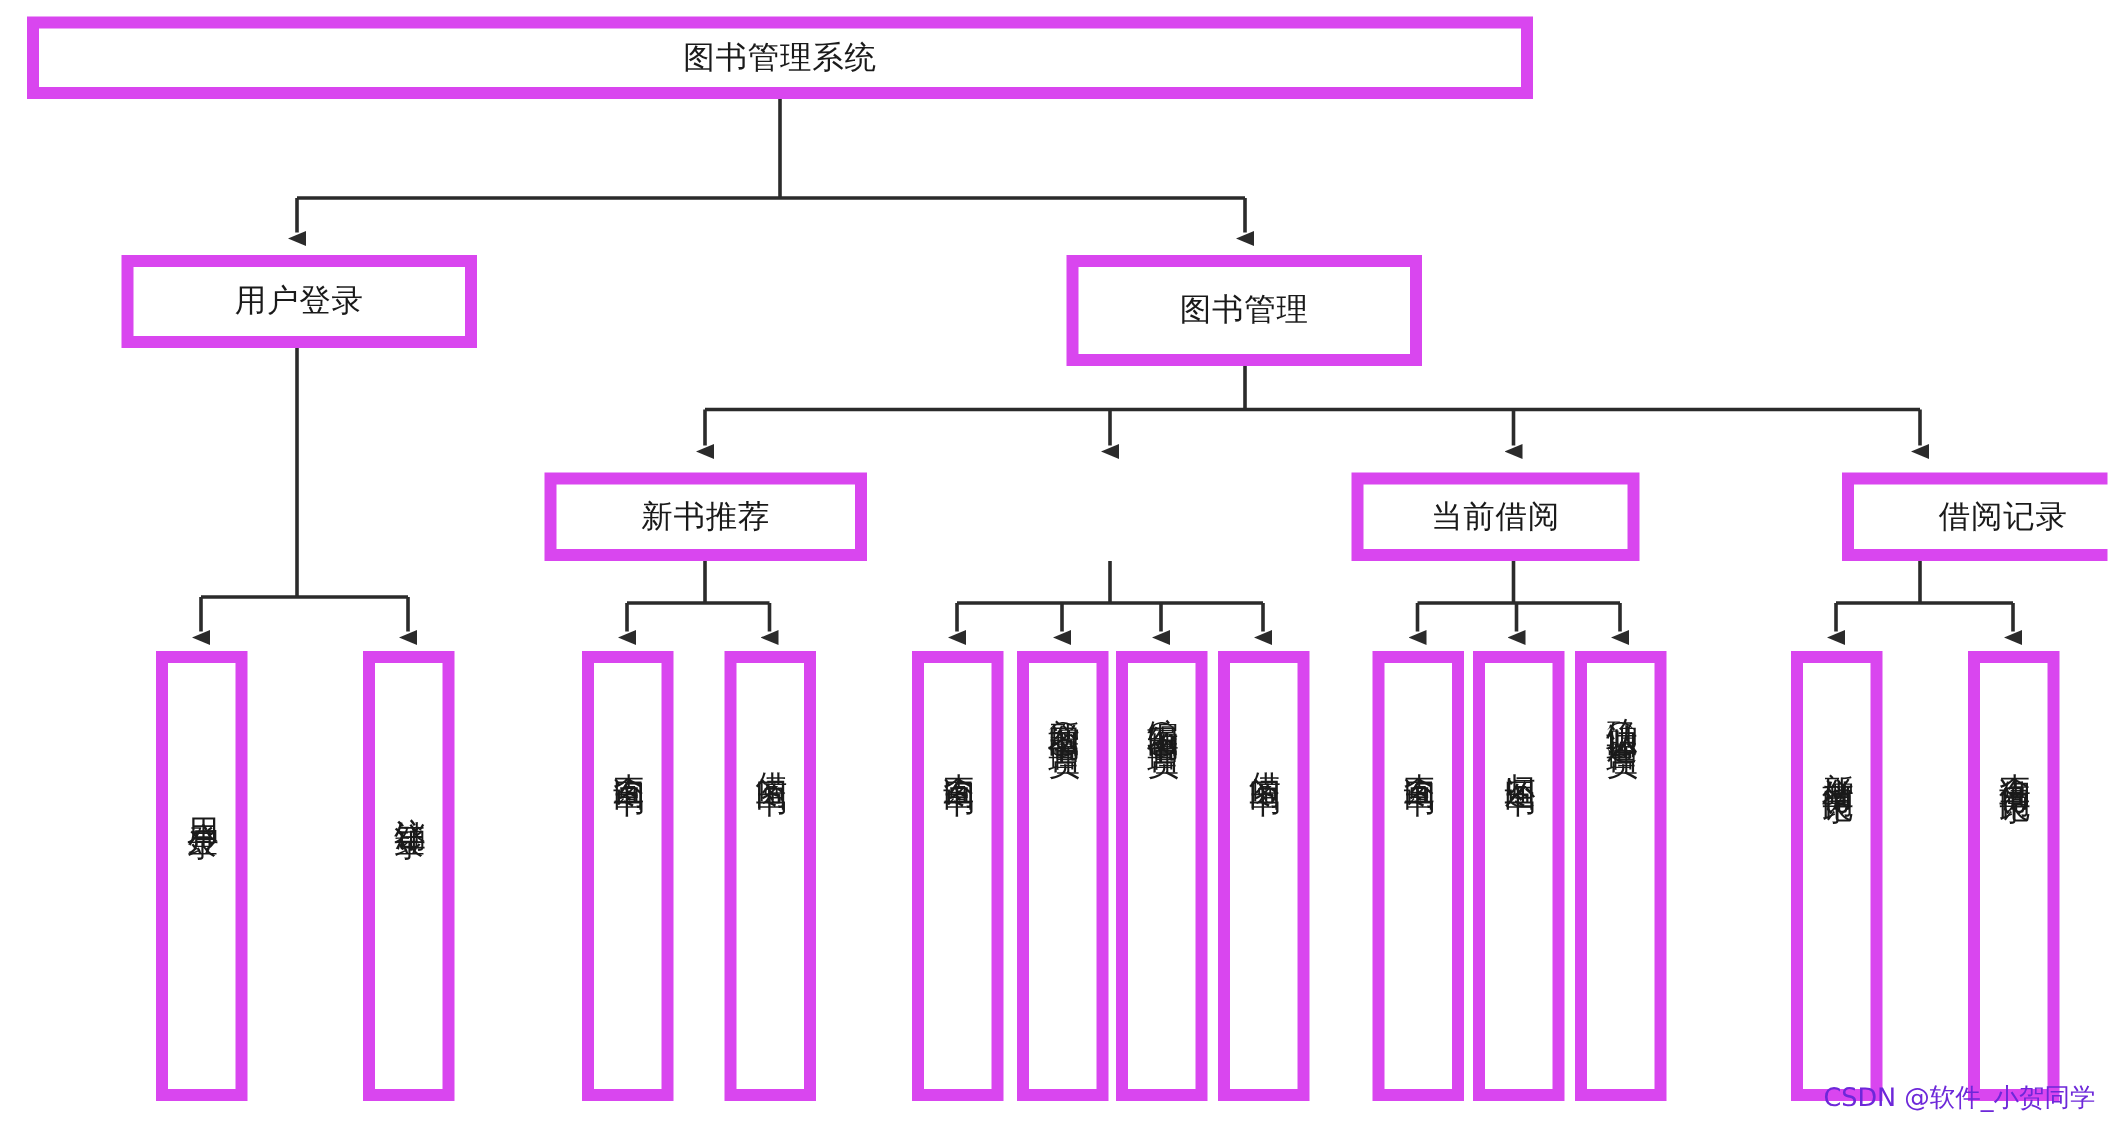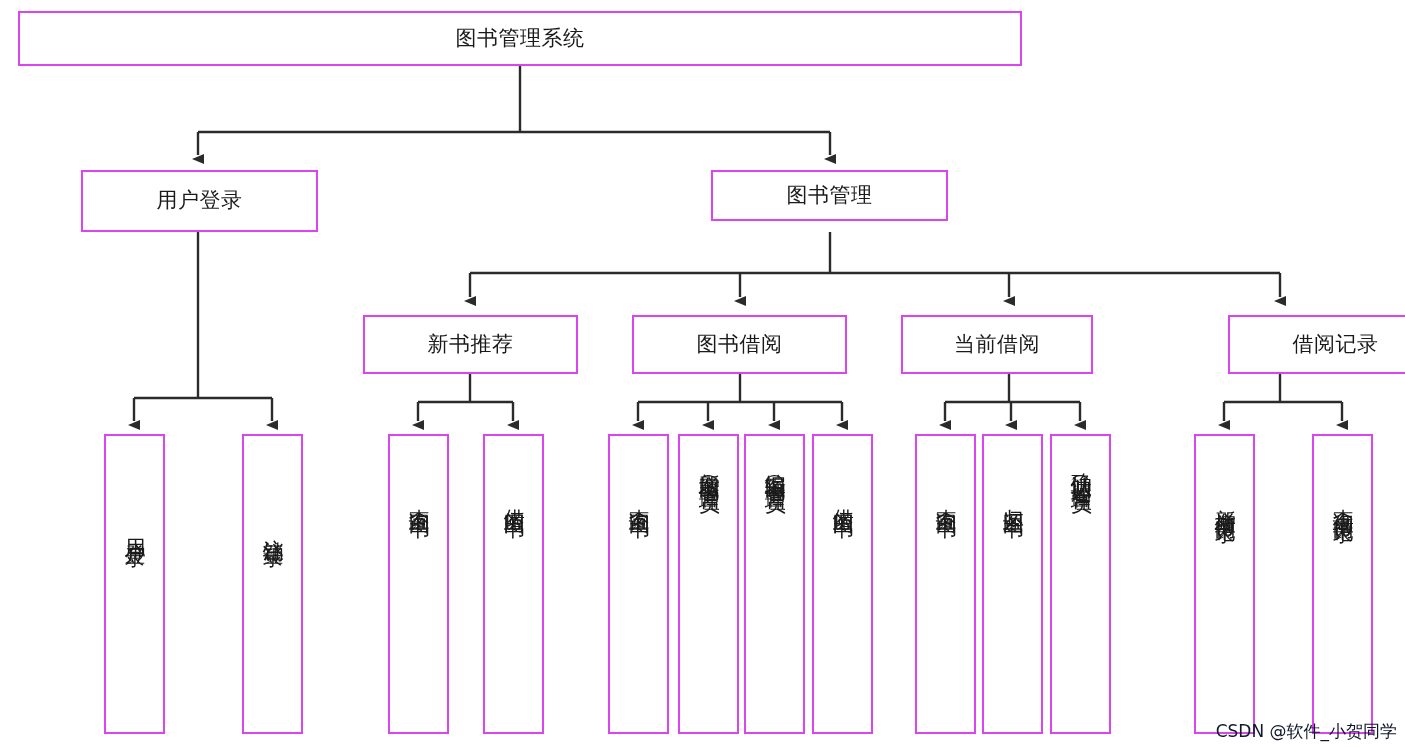--- a/index.html
+++ b/index.html
@@ -23,21 +23,21 @@
     position: absolute;
     left: 0;
     top: 0;
     width: 1405px;
     height: 747px;
   }
   .node {
     position: absolute;
     box-sizing: border-box;
     background: #ffffff;
-    border: 2px solid #d946ef;
+    border: 8px solid #d946ef;
     display: flex;
     align-items: center;
     justify-content: center;
     z-index: 2;
   }
   .node .label {
     color: #1a1a1a;
     letter-spacing: 0.5px;
     white-space: nowrap;
   }
@@ -64,21 +64,21 @@
     padding-top: 42px;
   }
   .node.vertical.topish .label {
     padding-top: 6px;
   }
   #watermark {
     position: absolute;
     right: 8px;
     bottom: 4px;
     font-size: 17px;
-    color: #0f172a;
+    color: #6d28d9;
     z-index: 3;
     white-space: nowrap;
   }
 </style>
 </head>
 <body>
 
 <div id="diagram-root">
 
   <svg id="edges" viewBox="0 0 1405 747" xmlns="http://www.w3.org/2000/svg">
@@ -136,30 +136,27 @@
     </g>
   </svg>
 
   <div class="node horizontal" style="left:18px; top:11px; width:1004px; height:55px;">
     <span class="label">图书管理系统</span>
   </div>
 
   <div class="node horizontal" style="left:81px; top:170px; width:237px; height:62px;">
     <span class="label">用户登录</span>
   </div>
-  <div class="node horizontal" style="left:711px; top:170px; width:237px; height:51px;">
+  <div class="node horizontal" style="left:711px; top:170px; width:237px; height:74px;">
     <span class="label">图书管理</span>
   </div>
 
   <div class="node horizontal" style="left:363px; top:315px; width:215px; height:59px;">
     <span class="label">新书推荐</span>
   </div>
-  <div class="node horizontal" style="left:632px; top:315px; width:215px; height:59px;">
-    <span class="label">图书借阅</span>
-  </div>
   <div class="node horizontal" style="left:901px; top:315px; width:192px; height:59px;">
     <span class="label">当前借阅</span>
   </div>
   <div class="node horizontal" style="left:1228px; top:315px; width:215px; height:59px;">
     <span class="label">借阅记录</span>
   </div>
 
   <div class="node vertical mid" style="left:104px; top:434px; width:61px; height:300px;">
     <span class="label">用户登录</span>
   </div>

